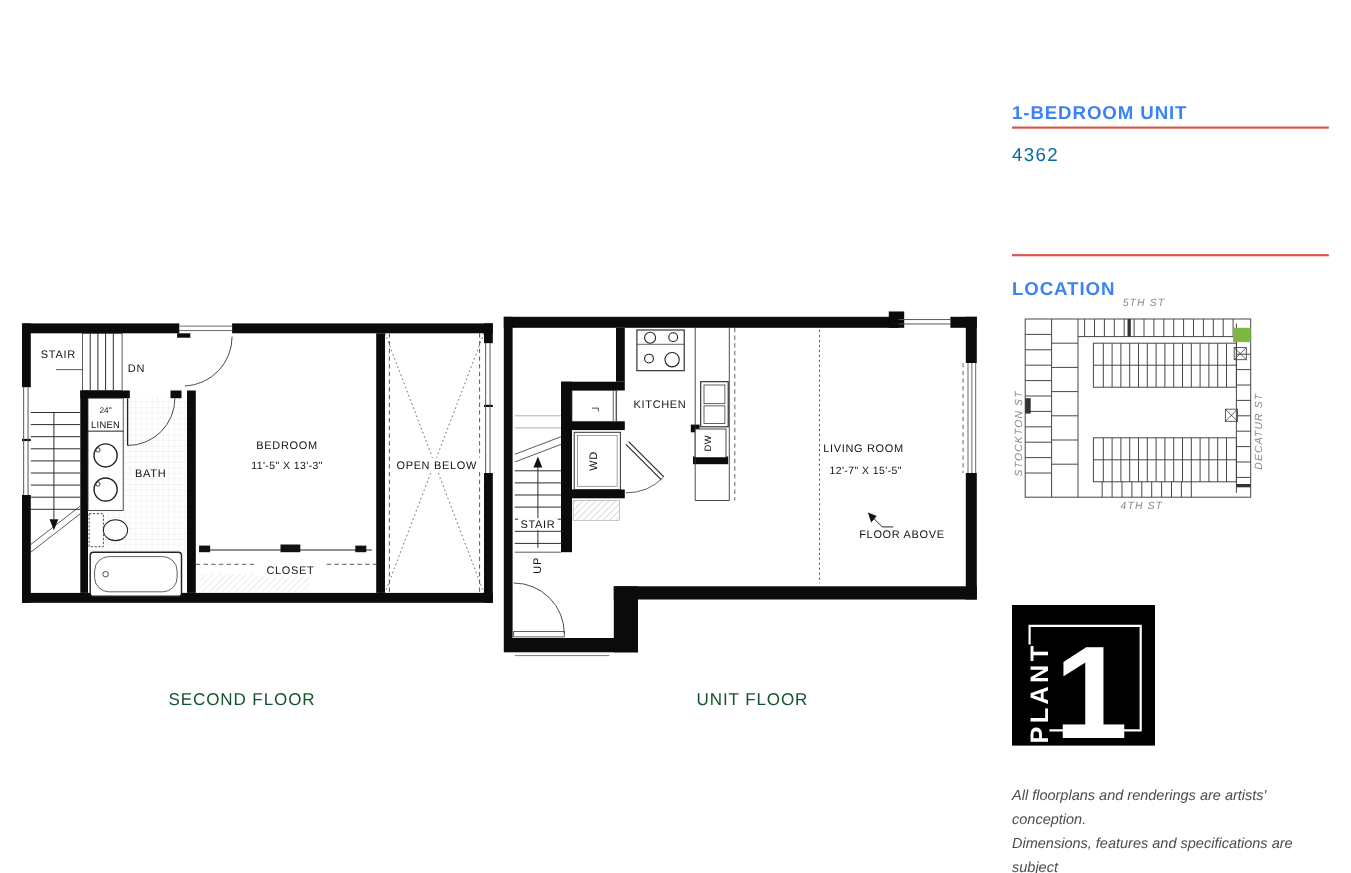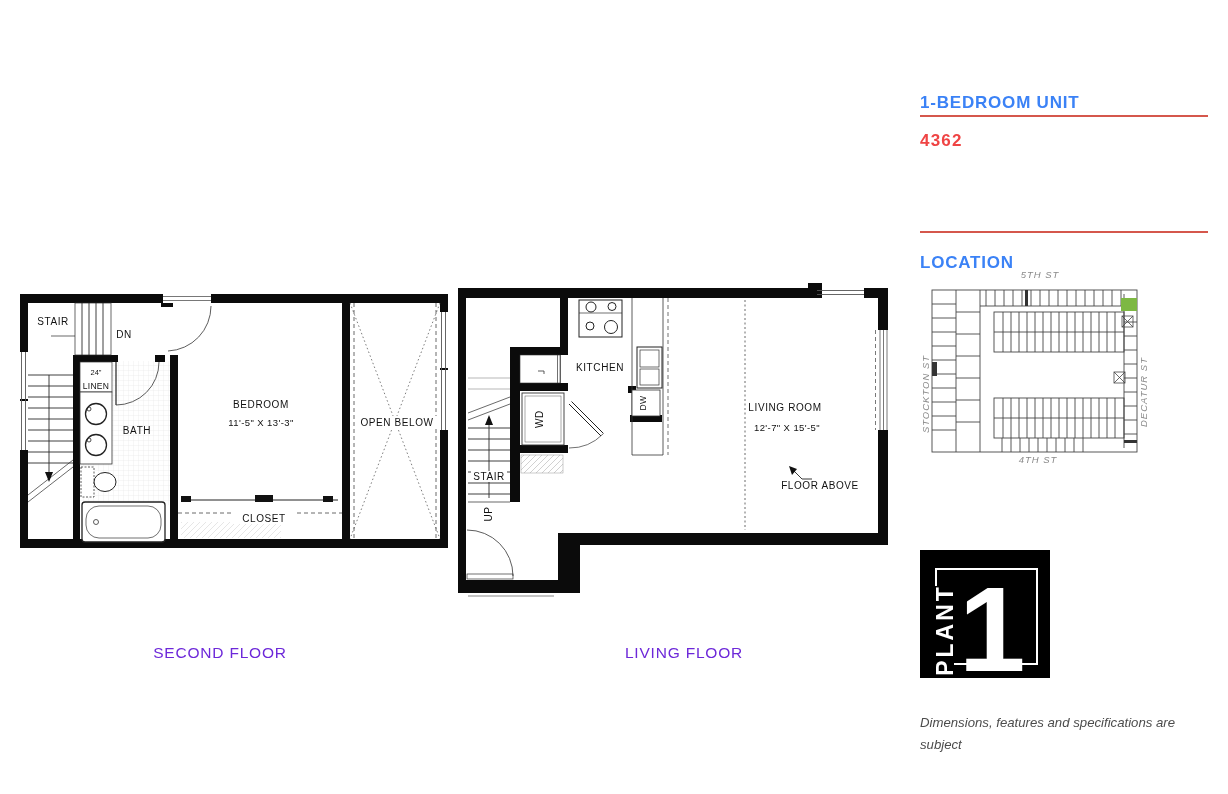--- a/index.html
+++ b/index.html
@@ -3,22 +3,22 @@
 <meta charset="utf-8">
 <style>
   * { margin:0; padding:0; box-sizing:border-box; }
   body { background:#fff; font-family:"Liberation Sans", sans-serif; }
   .canvas { position:relative; width:1228px; height:794px; background:#ffffff; overflow:hidden; }
   .abs { position:absolute; }
 
   
   .heading { font-size:17px; font-weight:700; letter-spacing:0.8px; color:#3b82f6; }
   .rule { height:2px; background:#d5574c; width:288px; }
-  .unit-number { font-size:17px; color:#ef4444; letter-spacing:1.2px;font-weight:bold; }
-  .caption { font-size:15.5px; color:#6d28d9; letter-spacing:0.8px; text-align:center;margin-top:16px; }
+  .unit-number { font-size:17px; color:#0369a1; letter-spacing:1.2px; }
+  .caption { font-size:15.5px; color:#14532d; letter-spacing:0.8px; text-align:center; }
   .disclaimer { font-size:13.2px; font-style:italic; color:#4c4c4c; line-height:22px; width:292px; }
 
   svg text { font-family:"Liberation Sans", sans-serif; fill:#111; }
   .plan-label { font-size:10px; letter-spacing:0.6px; }
   .plan-label-sm { font-size:8.5px; letter-spacing:0.3px; }
   .plan-label-xs { font-size:7.5px; }
   .plan-dim { font-size:9.5px; letter-spacing:0.4px; }
   .map-street { font-size:9.5px; font-style:italic; fill:#8a8a8a; letter-spacing:1px; }
   .logo-plant { font-size:23px; font-weight:700; letter-spacing:3px; fill:#ffffff; }
   .logo-one { font-size:120px; font-weight:700; fill:#ffffff; }
@@ -258,21 +258,21 @@
     <text x="87" y="136" text-anchor="middle" class="plan-label" transform="rotate(-90 87 136)">WD</text>
     <text x="33" y="197" text-anchor="middle" class="plan-label">STAIR</text>
     <rect x="29" y="221" width="14" height="21" fill="#fff"></rect>
     <text x="36" y="231" text-anchor="middle" class="plan-label" transform="rotate(-90 36 231)">UP</text>
     <text x="329" y="128" text-anchor="middle" class="plan-label">LIVING ROOM</text>
     <text x="331" y="148" text-anchor="middle" class="plan-dim">12'-7" X 15'-5"</text>
     <text x="364" y="206" text-anchor="middle" class="plan-label">FLOOR ABOVE</text>
   </svg>
 
   <div class="abs caption" style="left:120px; top:628px; width:200px;">SECOND FLOOR</div>
-  <div class="abs caption" style="left:584px; top:628px; width:200px;">LIVING FLOOR</div>
+  <div class="abs caption" style="left:584px; top:628px; width:200px;">UNIT FLOOR</div>
 
   <div class="abs heading" style="left:920px; top:93px;">1-BEDROOM UNIT</div>
   <div class="abs rule" style="left:920px; top:115px;"></div>
   <div class="abs unit-number" style="left:920px; top:131px;">4362</div>
 
   <div class="abs heading" style="left:920px; top:209px;margin-top:44px;">LOCATION</div>
   <div class="abs rule" style="left:920px; top:231px;"></div>
 
   <svg class="abs" style="left:918px; top:264px;" width="292" height="206" viewBox="0 0 292 206">
     <g stroke="#454545" stroke-width="0.9" fill="none">
@@ -386,17 +386,18 @@
   </svg>
 
   <svg class="abs" style="left:920px; top:550px;" width="130" height="128" viewBox="0 0 130 128">
     <rect x="0" y="0" width="130" height="128" fill="#000"></rect>
     <path d="M16,36 L16,19 L117,19 L117,114 L34,114" fill="none" stroke="#fff" stroke-width="2"></path>
     <text x="25" y="80" text-anchor="middle" dominant-baseline="central" class="logo-plant" transform="rotate(-90 25 80)">PLANT</text>
     <text x="72" y="121" text-anchor="middle" class="logo-one">1</text>
   </svg>
 
   <div class="abs disclaimer" style="left:920px; top:712px;">
+    <div>All floorplans and renderings are artists' conception.</div>
     <div>Dimensions, features and specifications are subject</div>
 
   </div>
 
 </div>
 
 </body></html>

